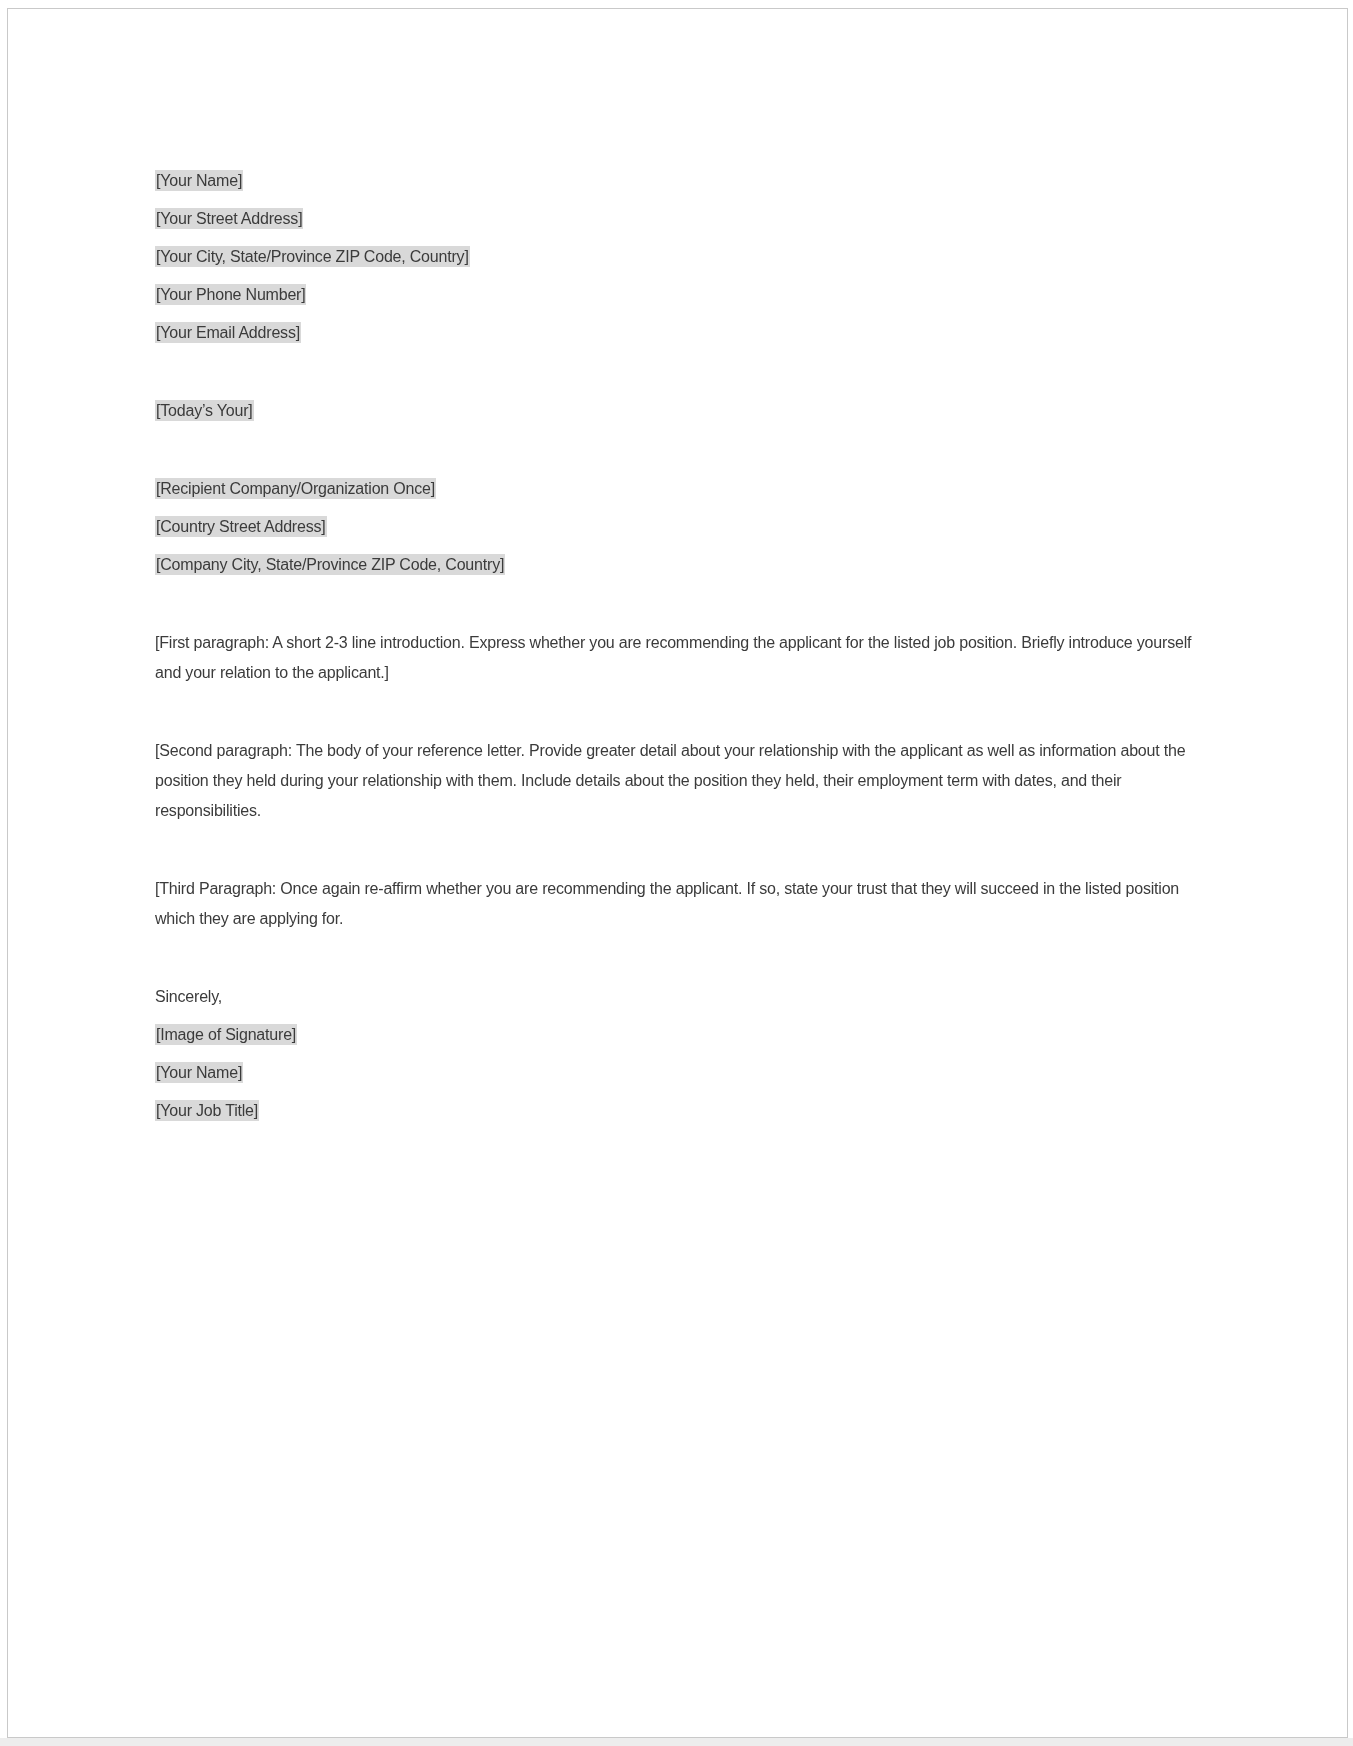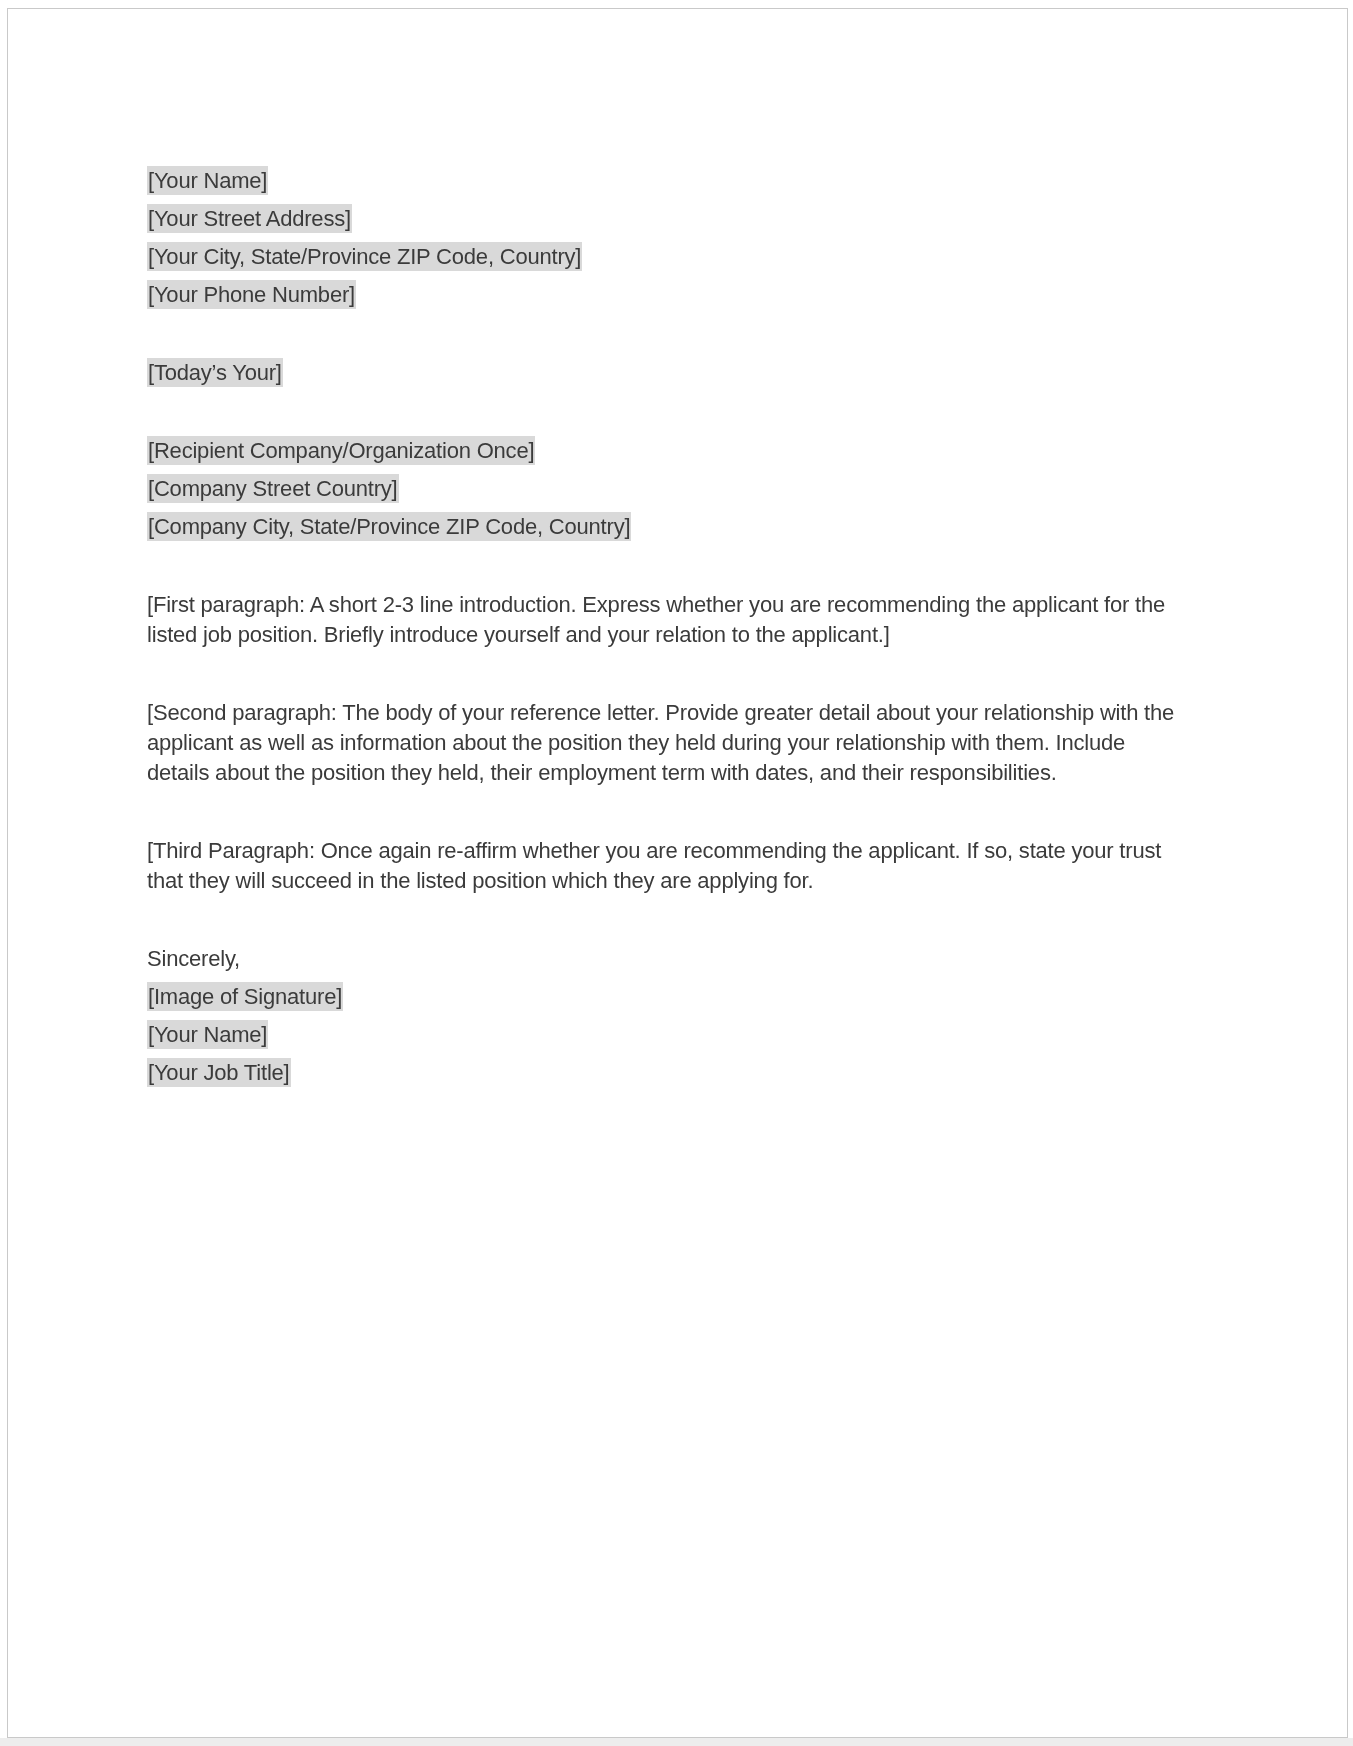--- a/index.html
+++ b/index.html
@@ -22,24 +22,24 @@
     background: #ededed;
   }
   .page-border {
     position: absolute;
     left: 7px; top: 8px; right: 5px; bottom: 8px;
     border: 1px solid #c9c9c9;
     pointer-events: none;
   }
   .content {
     position: absolute;
-    left: 147px;
+    left: 155px;
     top: 166px;
     width: 1040px;
-    font-size: 22px;
+    font-size: 16px;
     line-height: 30px;
     letter-spacing: -0.2px;
   }
   .content p {
     margin: 0 0 8px 0;
   }
   .block {
     margin-bottom: 48px;
   }
   .hl {
@@ -57,29 +57,30 @@
 
 <div class="page-border"></div>
 
 <div class="content">
 
   <div class="block">
     <p><span class="hl">[Your Name]</span></p>
     <p><span class="hl">[Your Street Address]</span></p>
     <p><span class="hl">[Your City, State/Province ZIP Code, Country]</span></p>
     <p><span class="hl">[Your Phone Number]</span></p>
+    <p><span class="hl">[Your Email Address]</span></p>
   </div>
 
   <div class="block">
     <p><span class="hl">[Today’s Your]</span></p>
   </div>
 
   <div class="block">
     <p><span class="hl">[Recipient Company/Organization Once]</span></p>
-    <p><span class="hl">[Company Street Country]</span></p>
+    <p><span class="hl">[Country Street Address]</span></p>
     <p><span class="hl">[Company City, State/Province ZIP Code, Country]</span></p>
   </div>
 
 
   <div class="block">
     <p>[First paragraph: A short 2-3 line introduction. Express whether you are recommending the applicant for the listed job position. Briefly introduce yourself and your relation to the applicant.]</p>
   </div>
 
   <div class="block">
     <p>[Second paragraph: The body of your reference letter. Provide greater detail about your relationship with the applicant as well as information about the position they held during your relationship with them. Include details about the position they held, their employment term with dates, and their responsibilities.</p>

